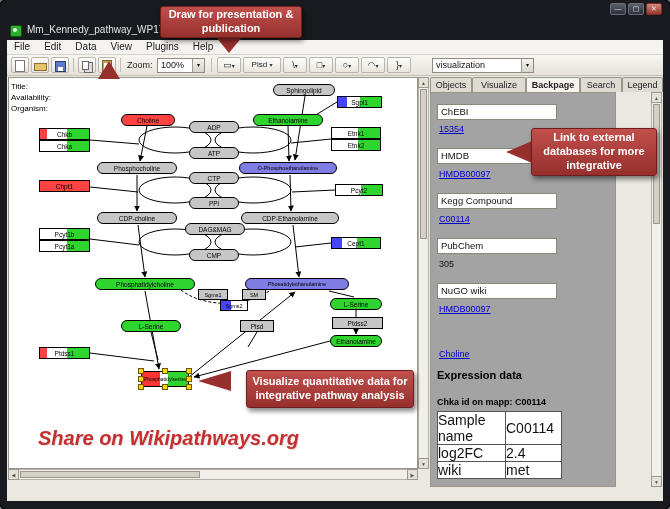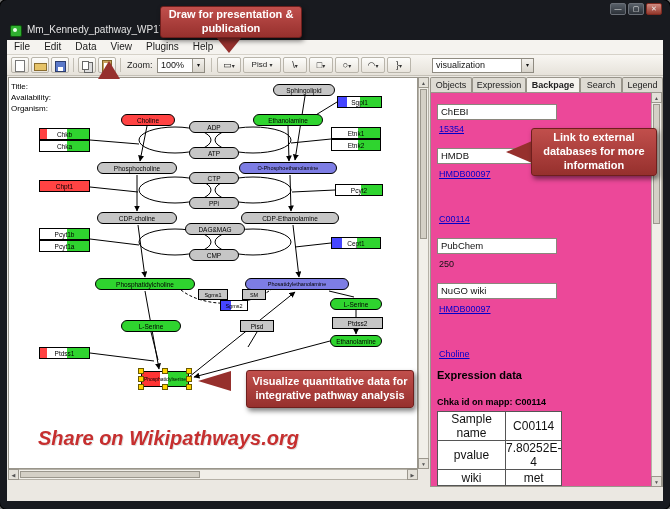--- a/index.html
+++ b/index.html
@@ -52,28 +52,28 @@
 
   
   .sb{position:absolute;background:#f1efe9;border:1px solid #b5b1a7}
   .sb .thumb{position:absolute;background:#d4d0c6;border:1px solid #9b978d}
   .sb .ar{position:absolute;width:11px;height:11px;background:#e4e1d9;border:1px solid #9b978d;font-size:5px;color:#555;text-align:center;line-height:10px}
 
   
   .tabs{position:absolute;left:430px;top:77px;width:233px;height:15px;display:flex}
   .tab{height:15px;border:1px solid #99958b;border-bottom:none;background:#dedbd3;font-size:9px;text-align:center;line-height:14px;color:#222;border-radius:2px 2px 0 0}
   .tab.active{background:#f6f4ef;font-weight:bold}
-  .panel{position:absolute;left:430px;top:92px;width:233px;height:395px;background:#ec4899;border:1px solid #99958b}
+  .panel{position:absolute;left:430px;top:92px;width:186px;height:395px;background:#a3a3a3;border:1px solid #99958b}
   .hbox{position:absolute;left:6px;width:120px;height:16px;background:#fff;border:1px solid #8a867c;font-size:9.5px;line-height:14px;padding-left:3px;color:#111}
   .plink{position:absolute;left:8px;font-size:9px;color:#0000cc;text-decoration:underline}
   .pval{position:absolute;left:8px;font-size:9px;color:#111}
   .ptitle{position:absolute;left:6px;font-size:11px;font-weight:bold;color:#000}
   .pgene{position:absolute;left:6px;font-size:9px;font-weight:bold;color:#000}
   .ptable{position:absolute;left:6px;border-collapse:collapse}
-  .ptable td{border:1px solid #555;background:#fff;font-size:12px;text-align:center;height:16px;color:#111}
+  .ptable td{border:1px solid #555;background:#fff;font-size:14px;text-align:left;height:16px;color:#111}
   .ptable td.c1{width:68px}.ptable td.c2{width:56px}
 
   
   .statusbar{position:absolute;left:7px;top:487px;width:656px;height:14px;background:#efece6;border-top:1px solid #b9b5ab;font-size:8.5px;color:#333;line-height:13px;padding-left:6px;white-space:nowrap;overflow:hidden}
 
   
   .callout{position:absolute;background:linear-gradient(#c14f4c,#96302d);border:1px solid #6e1f1d;border-radius:3px;color:#fff;font-weight:bold;font-size:11px;text-align:center;display:flex;align-items:center;justify-content:center;padding:3px 5px;line-height:1.25;box-shadow:2px 3px 5px rgba(0,0,0,.5);z-index:50}
   .ctri{position:absolute;width:0;height:0;z-index:49}
   .share{position:absolute;left:38px;top:427px;font-size:20px;font-weight:bold;font-style:italic;color:#c62f2f;z-index:40;text-shadow:1px 1px 0 rgba(0,0,0,.12)}
 </style>
@@ -234,50 +234,51 @@
     <span class="ar" style="left:-1px;bottom:-1px">▼</span>
   </div>
   <div class="sb" style="left:8px;top:469px;width:410px;height:11px">
     <span class="ar" style="left:-1px;top:-1px">◀</span>
     <span class="thumb" style="left:11px;top:1px;width:180px;height:7px"></span>
     <span class="ar" style="right:-1px;top:-1px">▶</span>
   </div>
 
   <div class="tabs">
     <span class="tab" style="width:42px">Objects</span>
-    <span class="tab" style="width:54px">Expression</span>
+    <span class="tab" style="width:54px">Visualize</span>
     <span class="tab active" style="width:54px">Backpage</span>
     <span class="tab" style="width:42px">Search</span>
     <span class="tab" style="width:41px">Legend</span>
   </div>
 
   <div class="panel">
     <div class="hbox" style="top:11px">ChEBI</div>
     <a class="plink" style="top:31px">15354</a>
     <div class="hbox" style="top:55px">HMDB</div>
     <a class="plink" style="top:76px">HMDB00097</a>
+    <div class="hbox" style="top:100px">Kegg Compound</div>
     <a class="plink" style="top:121px">C00114</a>
     <div class="hbox" style="top:145px">PubChem</div>
-    <span class="pval" style="top:166px">250</span>
+    <span class="pval" style="top:166px">305</span>
     <div class="hbox" style="top:190px">NuGO wiki</div>
     <a class="plink" style="top:211px">HMDB00097</a>
     <a class="plink" style="top:256px">Choline</a>
 
     <div class="ptitle" style="top:276px">Expression data</div>
     <div class="pgene" style="top:304px">Chka id on mapp: C00114</div>
 
     <table class="ptable" style="top:318px">
       <tbody>
           <tr>
         <td class="c1">Sample name</td>
         <td class="c2">C00114</td>
       </tr>
       <tr>
-        <td class="c1">pvalue</td>
-        <td class="c2">7.80252E-4</td>
+        <td class="c1">log2FC</td>
+        <td class="c2">2.4</td>
       </tr>
       <tr>
         <td class="c1">wiki</td>
         <td class="c2">met</td>
       </tr>
     </tbody>
       </table>
   </div>
 
   <div class="sb" style="left:651px;top:92px;width:11px;height:395px">
@@ -285,21 +286,21 @@
     <span class="thumb" style="left:1px;top:11px;width:7px;height:120px"></span>
     <span class="ar" style="left:-1px;bottom:-1px">▼</span>
   </div>
 
 
   <div class="callout" style="left:160px;top:6px;width:142px;height:32px">Draw for presentation &amp; publication</div>
   <div class="ctri" style="left:216px;top:37px;border-left:13px solid transparent;border-right:13px solid transparent;border-top:16px solid #96302d"></div>
 
   <div class="ctri" style="left:98px;top:61px;border-left:11px solid transparent;border-right:11px solid transparent;border-bottom:18px solid #96302d"></div>
 
-  <div class="callout" style="left:531px;top:128px;width:126px;height:48px">Link to external databases for more information</div>
+  <div class="callout" style="left:531px;top:128px;width:126px;height:48px">Link to external databases for more integrative</div>
   <div class="ctri" style="left:506px;top:141px;border-top:11px solid transparent;border-bottom:11px solid transparent;border-right:26px solid #96302d"></div>
 
   <div class="callout" style="left:246px;top:370px;width:168px;height:38px">Visualize quantitative data for integrative pathway analysis</div>
   <div class="ctri" style="left:198px;top:371px;border-top:10px solid transparent;border-bottom:10px solid transparent;border-right:33px solid #96302d"></div>
 
   <div class="share">Share on Wikipathways.org</div>
 
 </div>
 
 </body></html>

